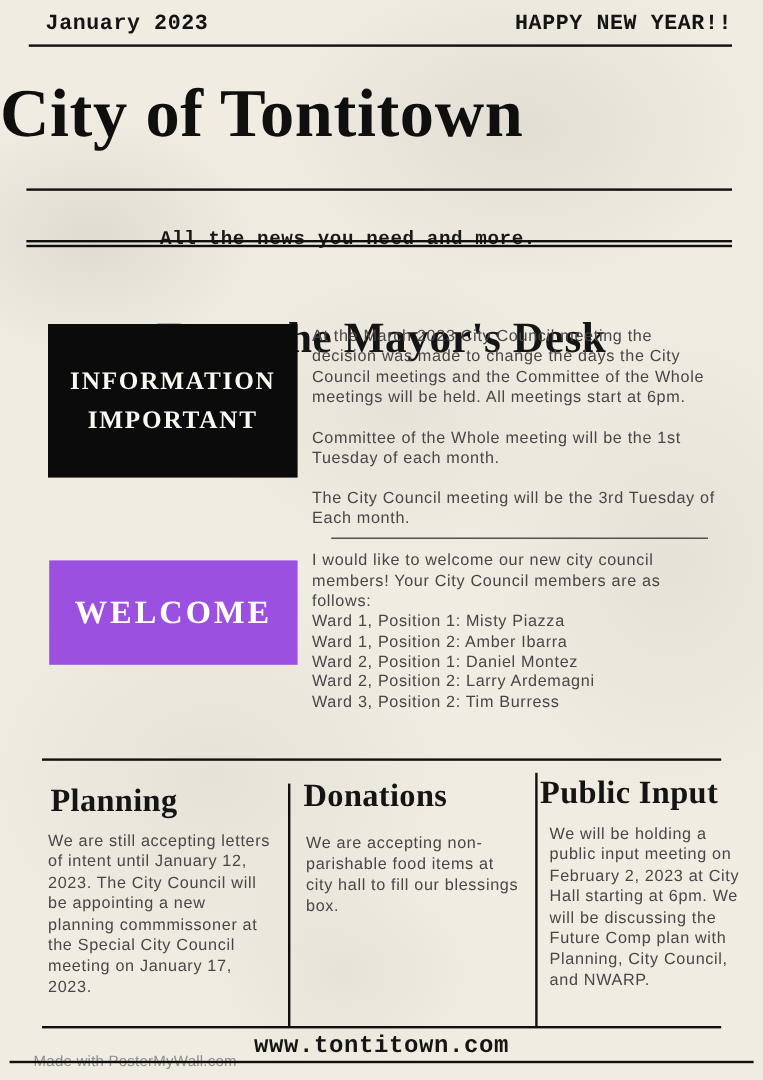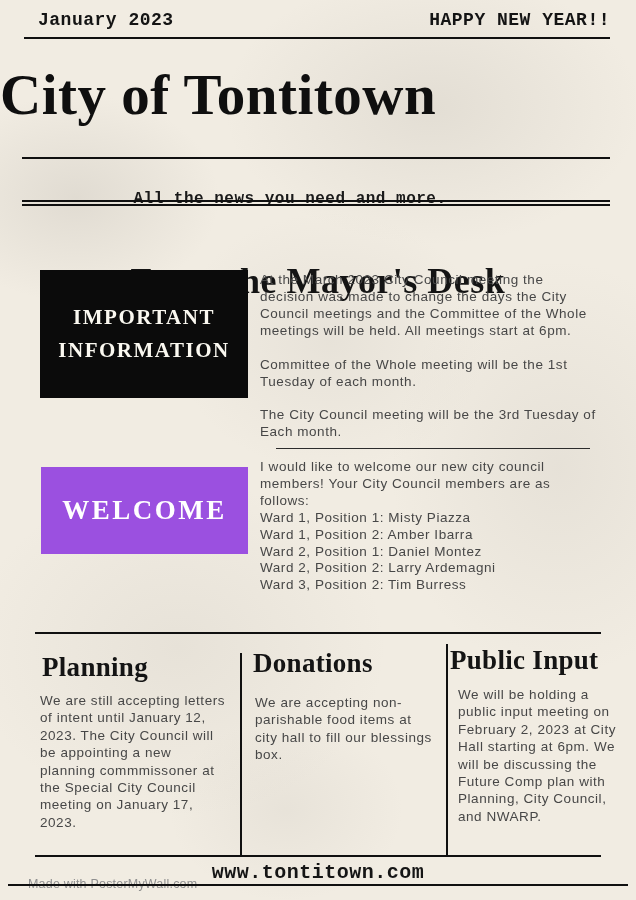--- a/index.html
+++ b/index.html
@@ -113,22 +113,22 @@
 
   <div class="abs serif page-title">City of Tontitown</div>
   <div class="abs rule rule-under-title"></div>
   <div class="abs mono tagline">All the news you need and more.</div>
   <div class="abs rule rule-double-a"></div>
   <div class="abs rule rule-double-b"></div>
 
   <div class="abs serif section-heading">From the Mayor's Desk</div>
 
   <div class="abs serif important-box">
+    <span>INFORMATION</span>
     <span>IMPORTANT</span>
-    <span>INFORMATION</span>
   </div>
 
   <div class="abs bodytext mayor-paragraphs">
     <div class="para">At the March 2023 City Council meeting the decision was made to change the days the City Council meetings and the Committee of the Whole meetings will be held. All meetings start at 6pm.</div>
     <div class="para">Committee of the Whole meeting will be the 1st Tuesday of each month.</div>
     <div class="para">The City Council meeting will be the 3rd Tuesday of Each month.</div>
   </div>
 
   <div class="abs rule rule-welcome"></div>
 

